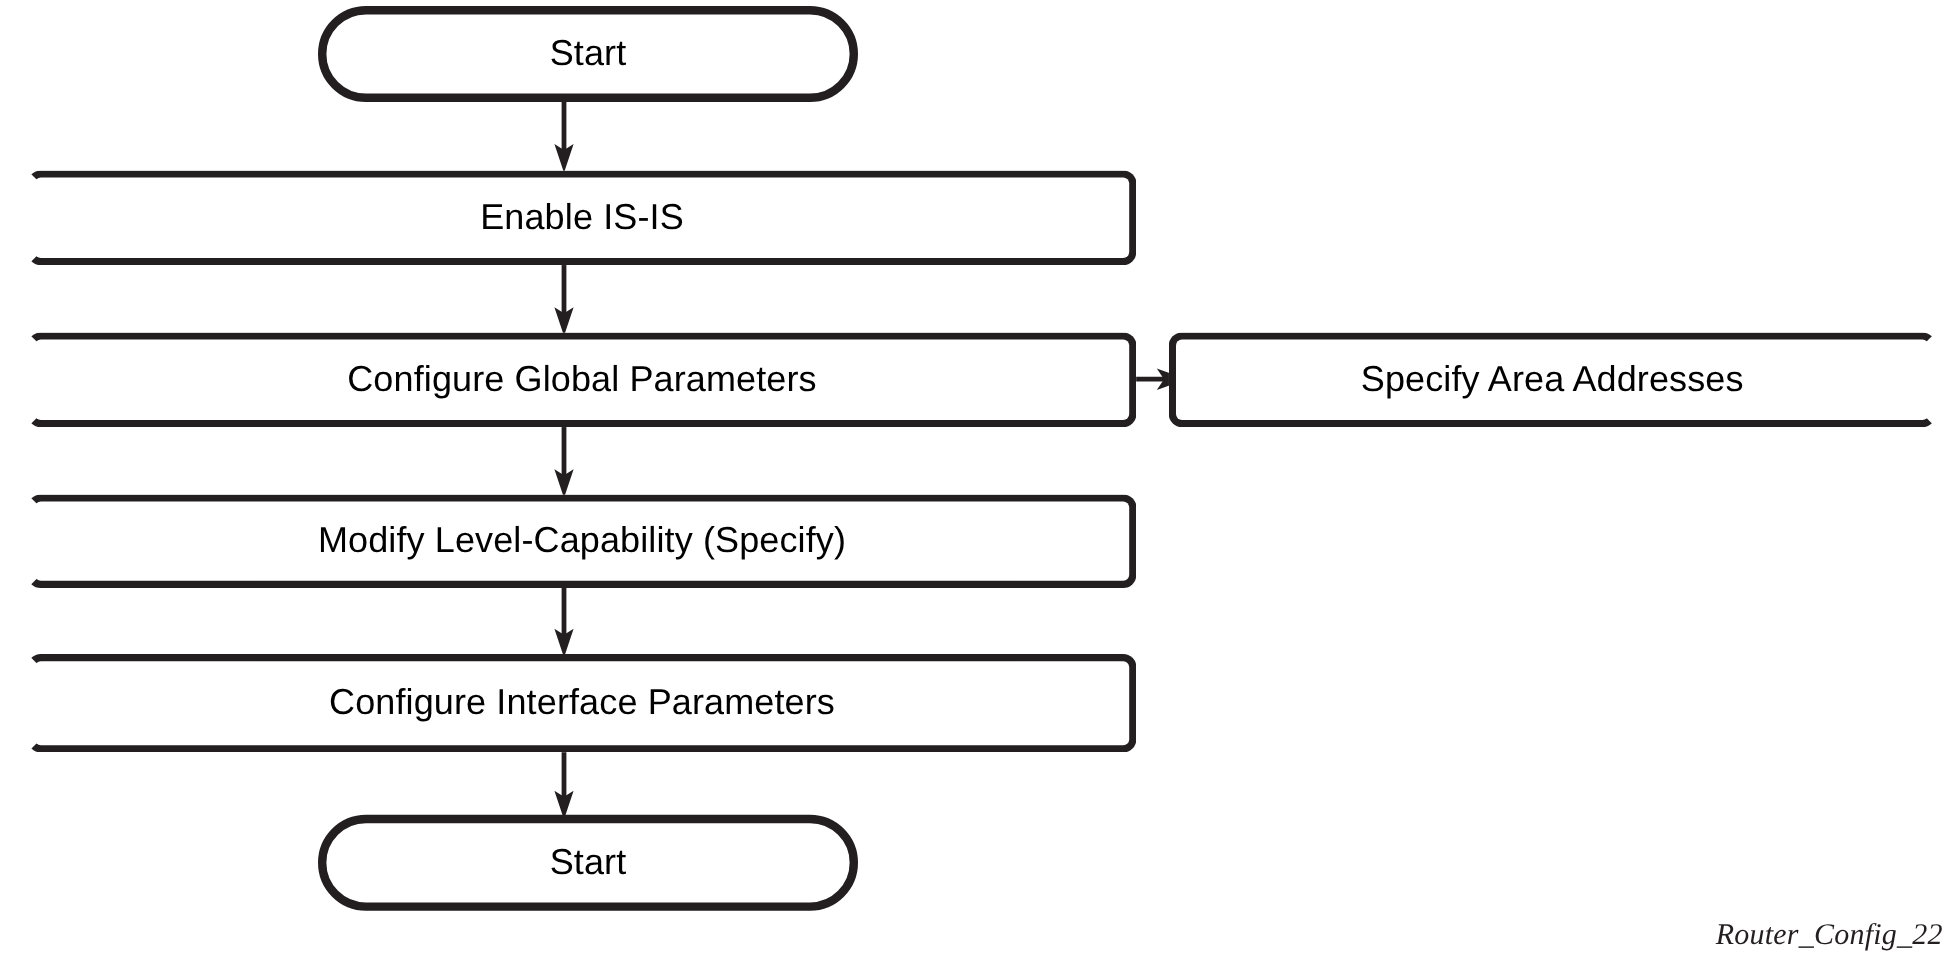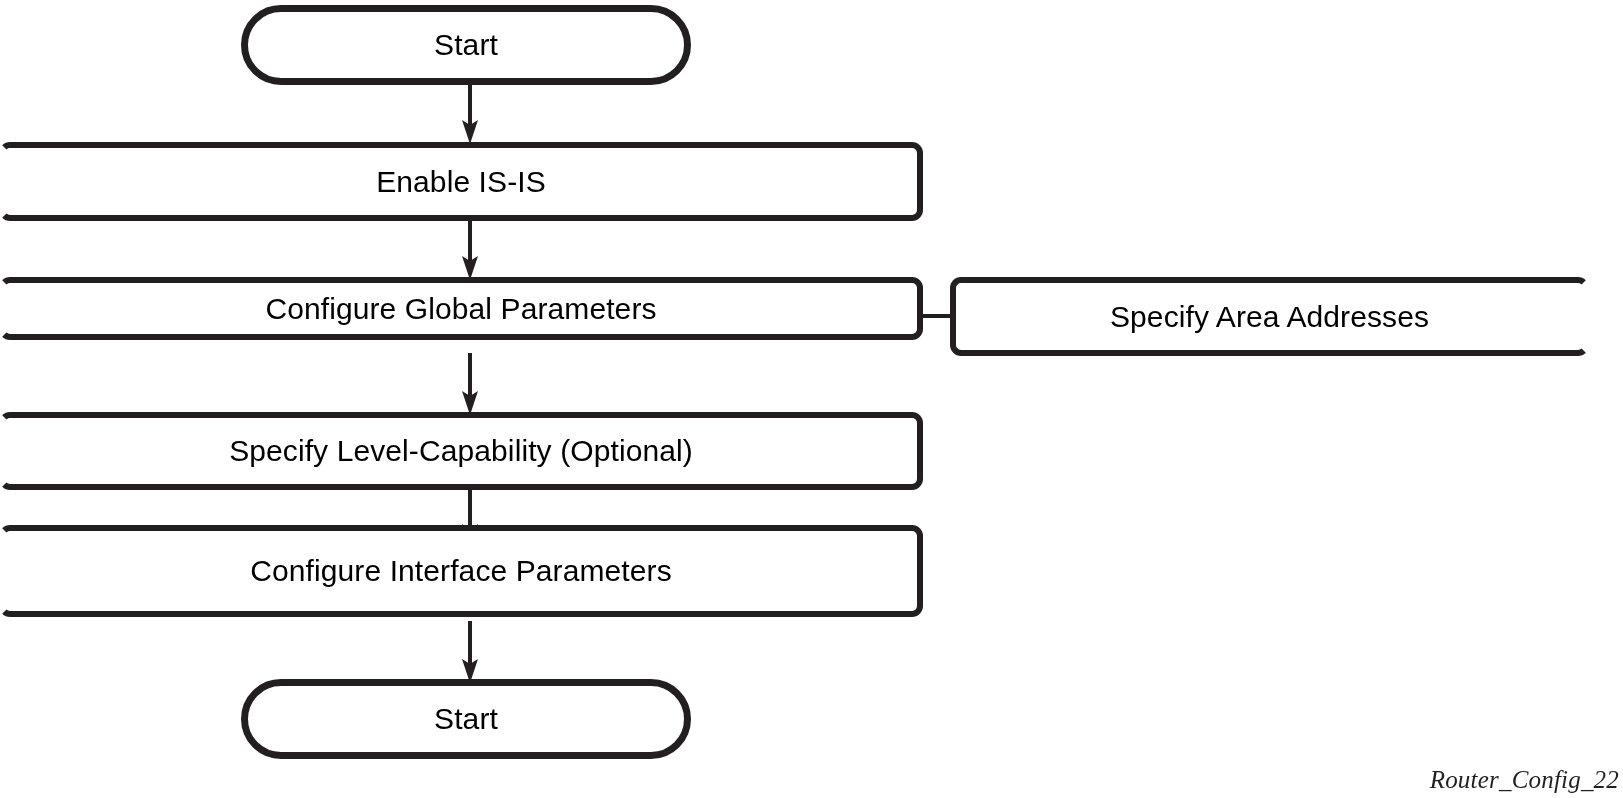--- a/index.html
+++ b/index.html
@@ -24,20 +24,21 @@
   .node {
     position: absolute;
     box-sizing: border-box;
     background: #ffffff;
     border: 6px solid #231f20;
     display: flex;
     align-items: center;
     justify-content: center;
     color: #000000;
     line-height: 1;
+    margin-left: 24px;
   }
   .node.rect {
     border-radius: 11px;
   }
   .node.terminator {
     border-radius: 44px;
     border-width: 7px;
   }
   .node-label {
     font-family: "Liberation Sans", sans-serif;
@@ -120,33 +121,33 @@
   </div>
 
   <div class="node terminator" style="left:241px; top:5px; width:450px; height:80px;">
     <span class="node-label">Start</span>
   </div>
 
   <div class="node rect clip-left" style="left:-1px; top:142px; width:924px; height:79px;">
     <span class="node-label">Enable IS-IS</span>
   </div>
 
-  <div class="node rect clip-left" style="left:-1px; top:277px; width:924px; height:63px;">
+  <div class="node rect clip-left" style="left:-1px; top:277px; width:924px; height:79px;">
     <span class="node-label">Configure Global Parameters</span>
   </div>
 
   <div class="node rect clip-right" style="left:950px; top:277px; width:639px; height:79px;">
     <span class="node-label">Specify Area Addresses</span>
   </div>
 
   <div class="node rect clip-left" style="left:-1px; top:412px; width:924px; height:78px;">
-    <span class="node-label">Specify Level-Capability (Optional)</span>
+    <span class="node-label">Modify Level-Capability (Specify)</span>
   </div>
 
-  <div class="node rect clip-left" style="left:-1px; top:525px; width:924px; height:92px;">
+  <div class="node rect clip-left" style="left:-1px; top:545px; width:924px; height:82px;">
     <span class="node-label">Configure Interface Parameters</span>
   </div>
 
   <div class="node terminator" style="left:241px; top:679px; width:450px; height:80px;">
     <span class="node-label">Start</span>
   </div>
 
   <div class="caption" style="right:4px; bottom:4px;margin-top:31px;">Router_Config_22</div>
 
 </div>

